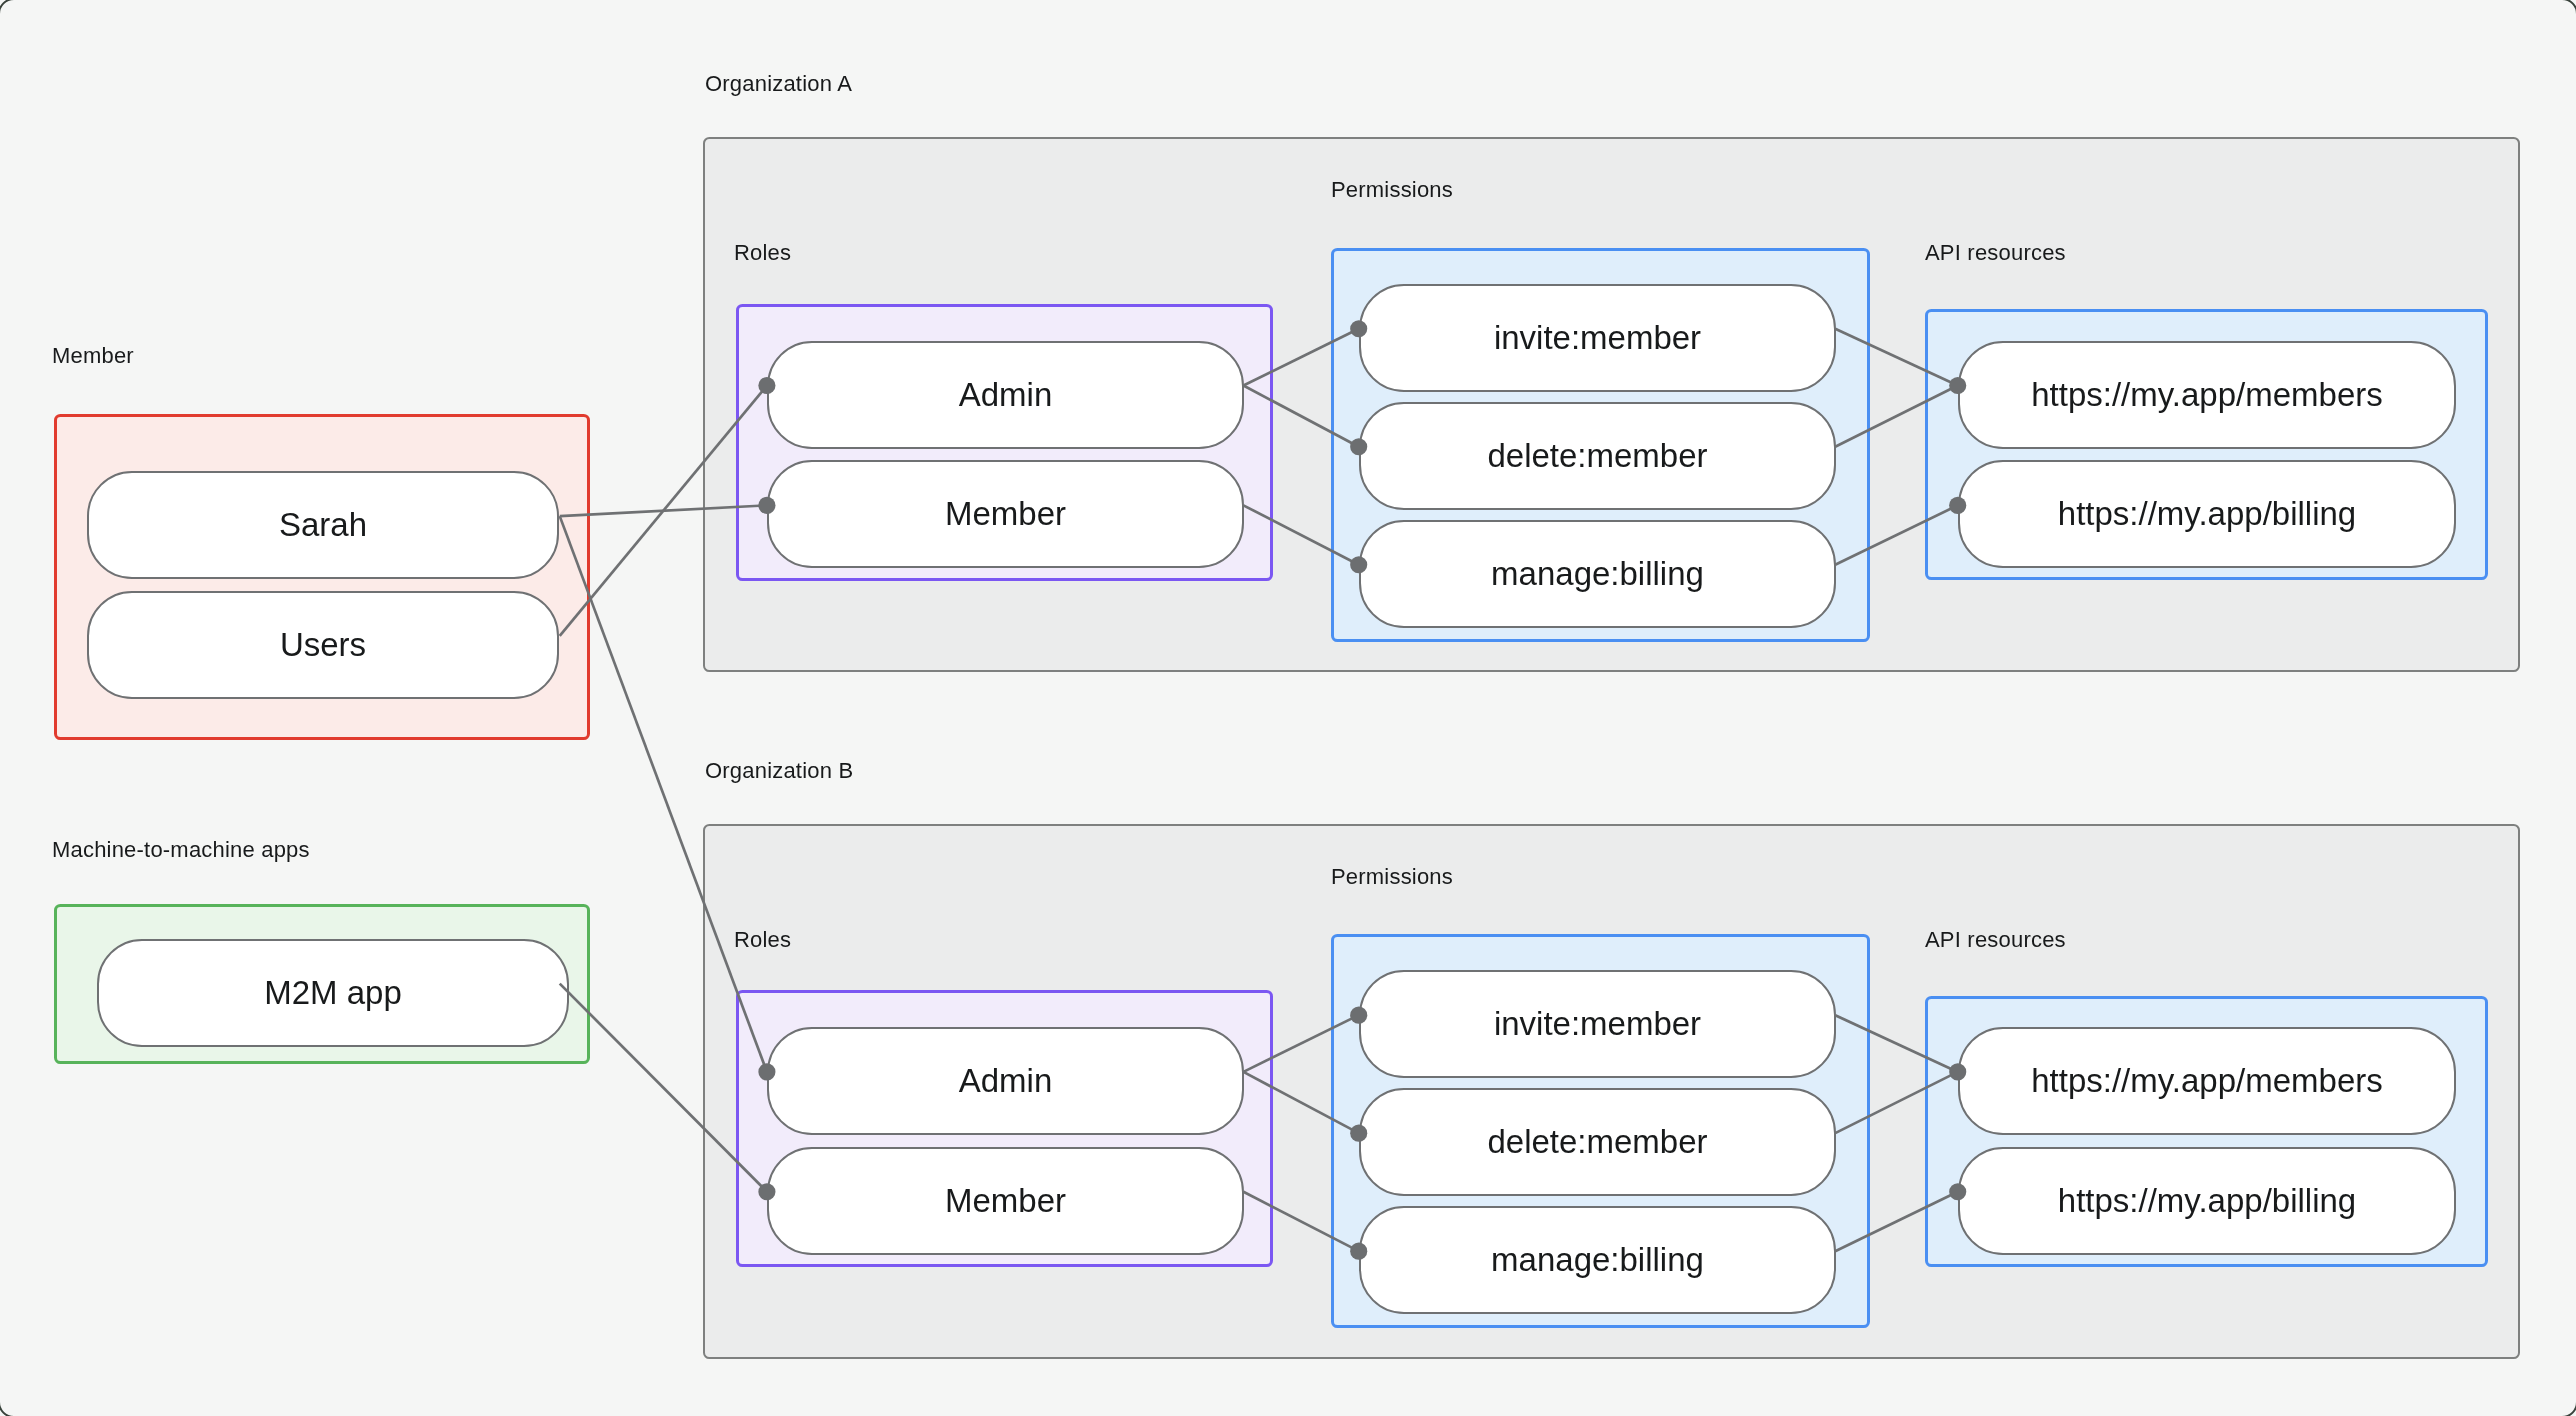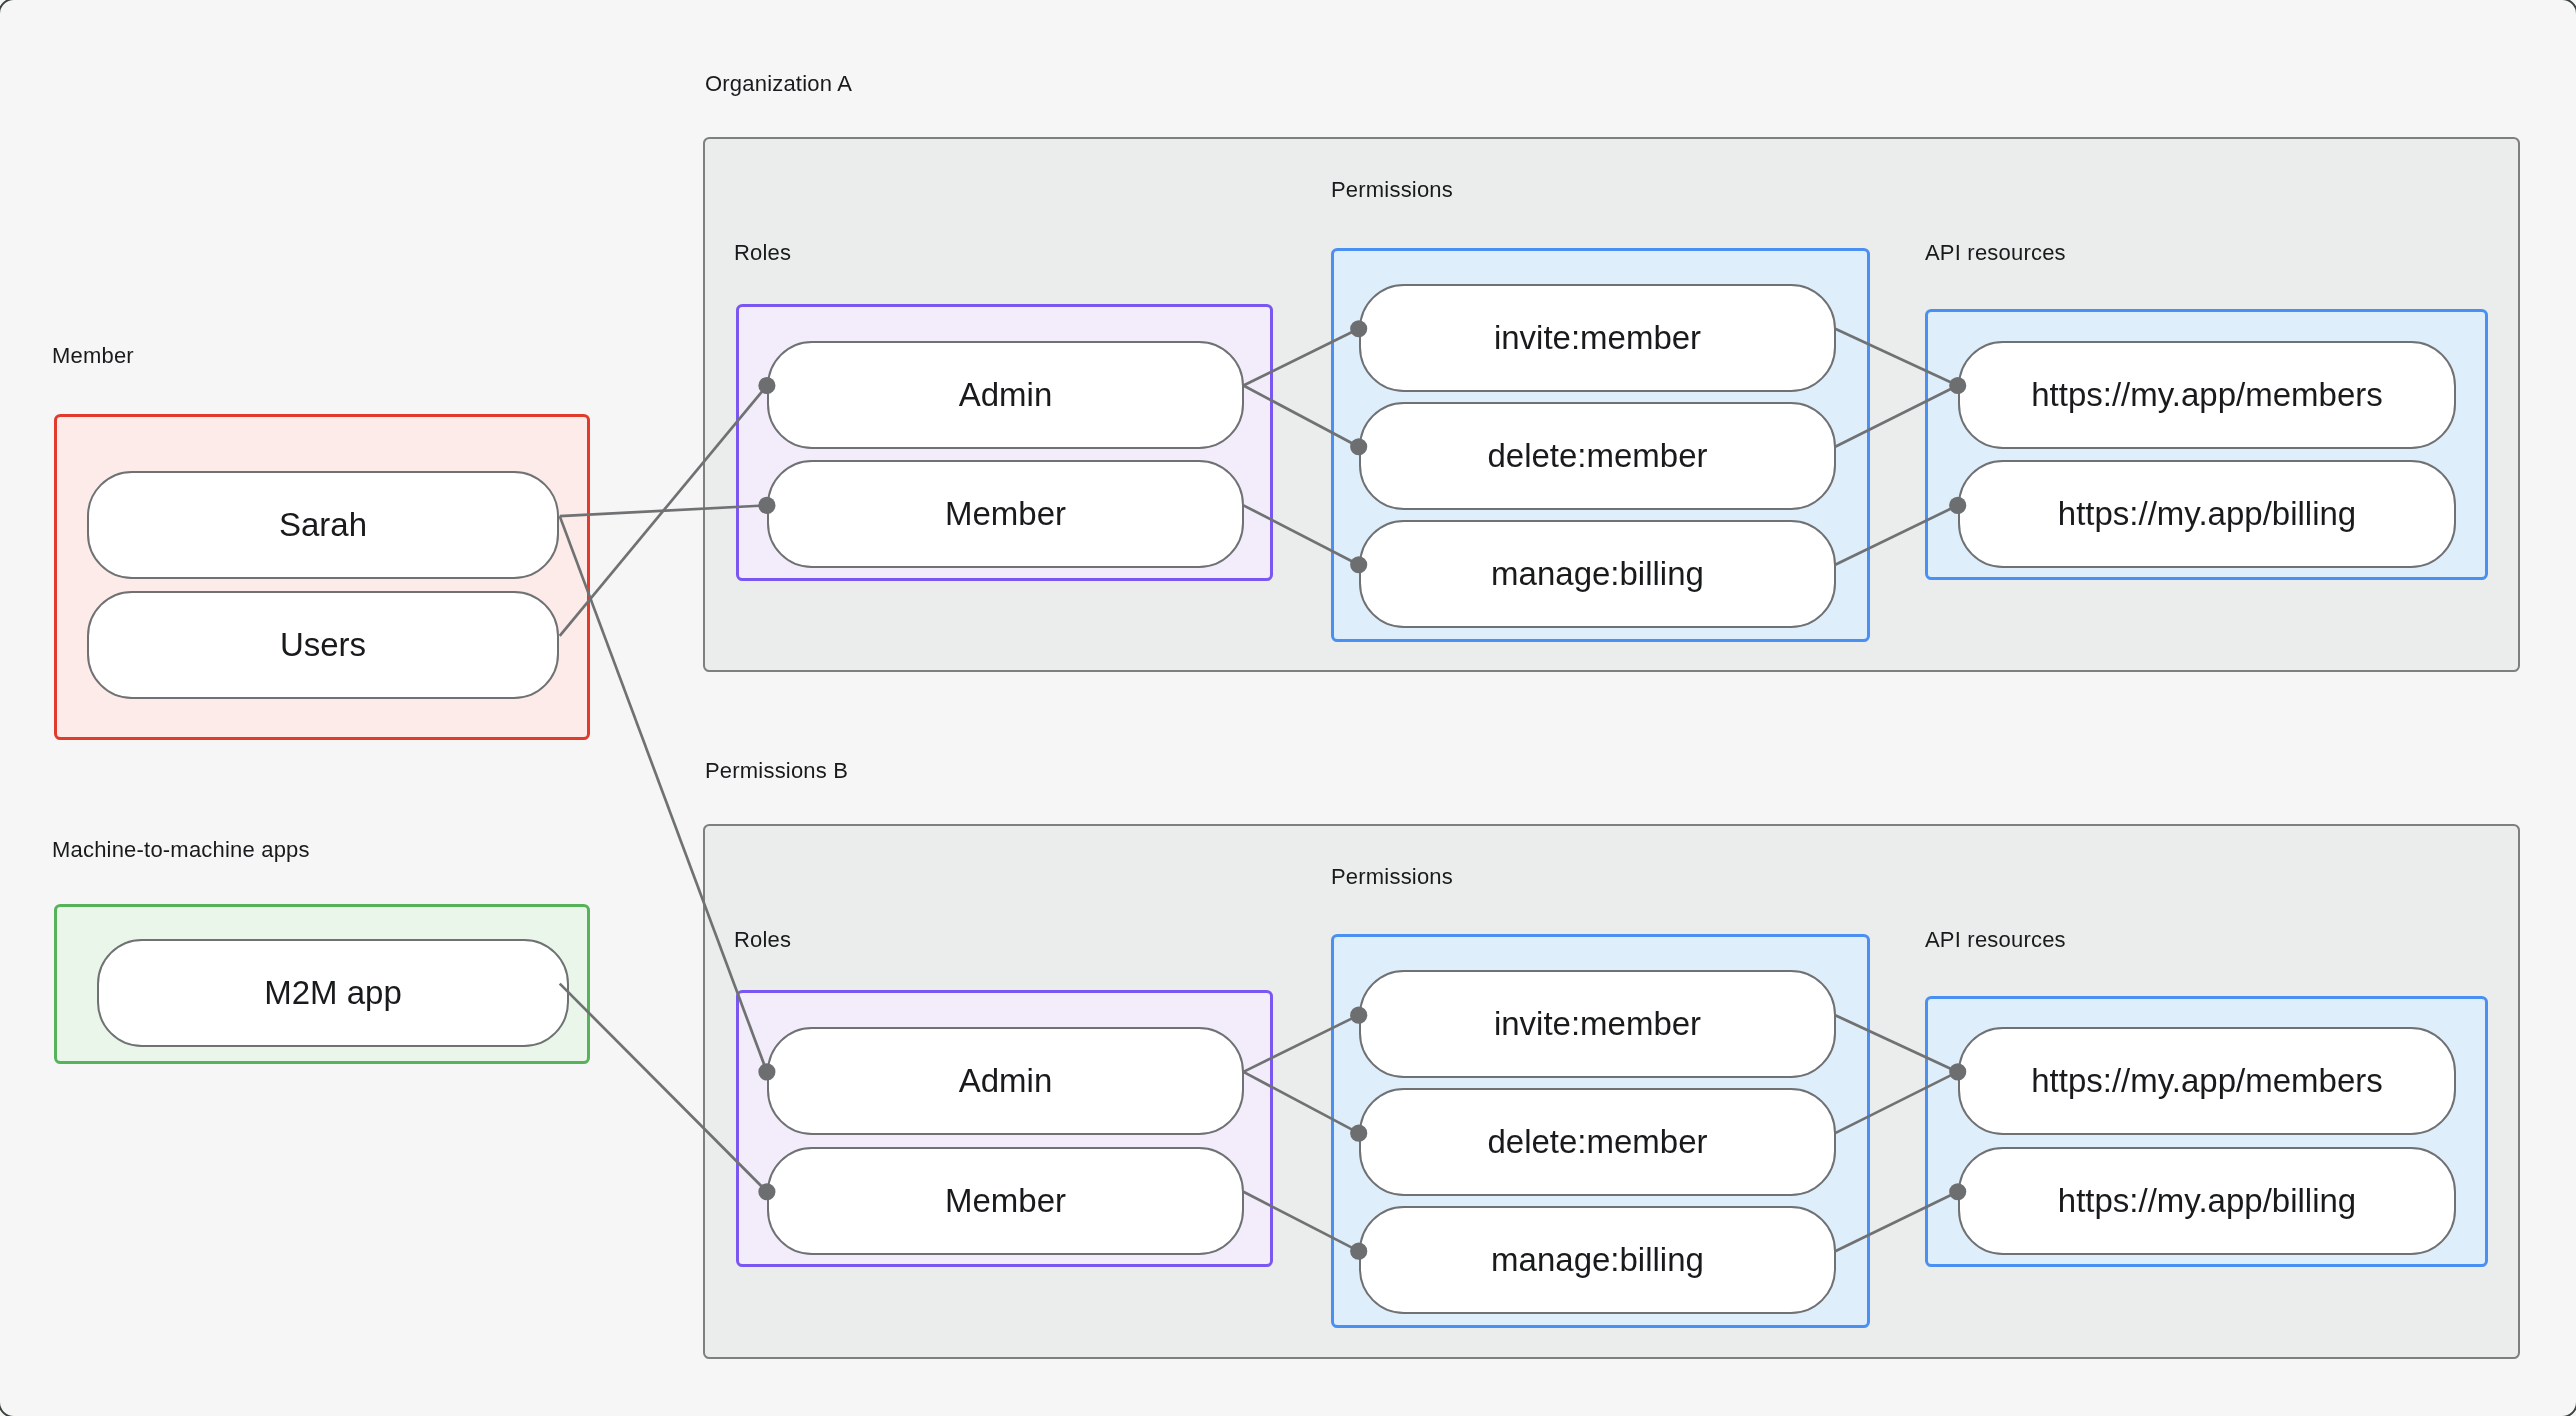--- a/index.html
+++ b/index.html
@@ -70,21 +70,21 @@
   <div class="gbox blue-box" style="left:1331px;top:248px;width:539px;height:394px"></div>
   <div class="pill" style="left:1359px;top:284px;width:477px">invite:member</div>
   <div class="pill" style="left:1359px;top:402px;width:477px">delete:member</div>
   <div class="pill" style="left:1359px;top:520px;width:477px">manage:billing</div>
 
   <div class="lbl" style="left:1925px;top:232px">API resources</div>
   <div class="gbox blue-box" style="left:1925px;top:309px;width:563px;height:271px"></div>
   <div class="pill" style="left:1958px;top:341px;width:498px">https://my.app/members</div>
   <div class="pill" style="left:1958px;top:460px;width:498px">https://my.app/billing</div>
 
-  <div class="lbl" style="left:705px;top:750px">Permissions B</div>
+  <div class="lbl" style="left:705px;top:750px">Organization B</div>
   <div class="gbox org-box" style="left:703px;top:824px;width:1817px;height:535px"></div>
 
   <div class="lbl" style="left:734px;top:919px">Roles</div>
   <div class="gbox roles-box" style="left:736px;top:990px;width:537px;height:277px"></div>
   <div class="pill" style="left:767px;top:1027px;width:477px">Admin</div>
   <div class="pill" style="left:767px;top:1147px;width:477px">Member</div>
 
   <div class="lbl" style="left:1331px;top:856px">Permissions</div>
   <div class="gbox blue-box" style="left:1331px;top:934px;width:539px;height:394px"></div>
   <div class="pill" style="left:1359px;top:970px;width:477px">invite:member</div>

